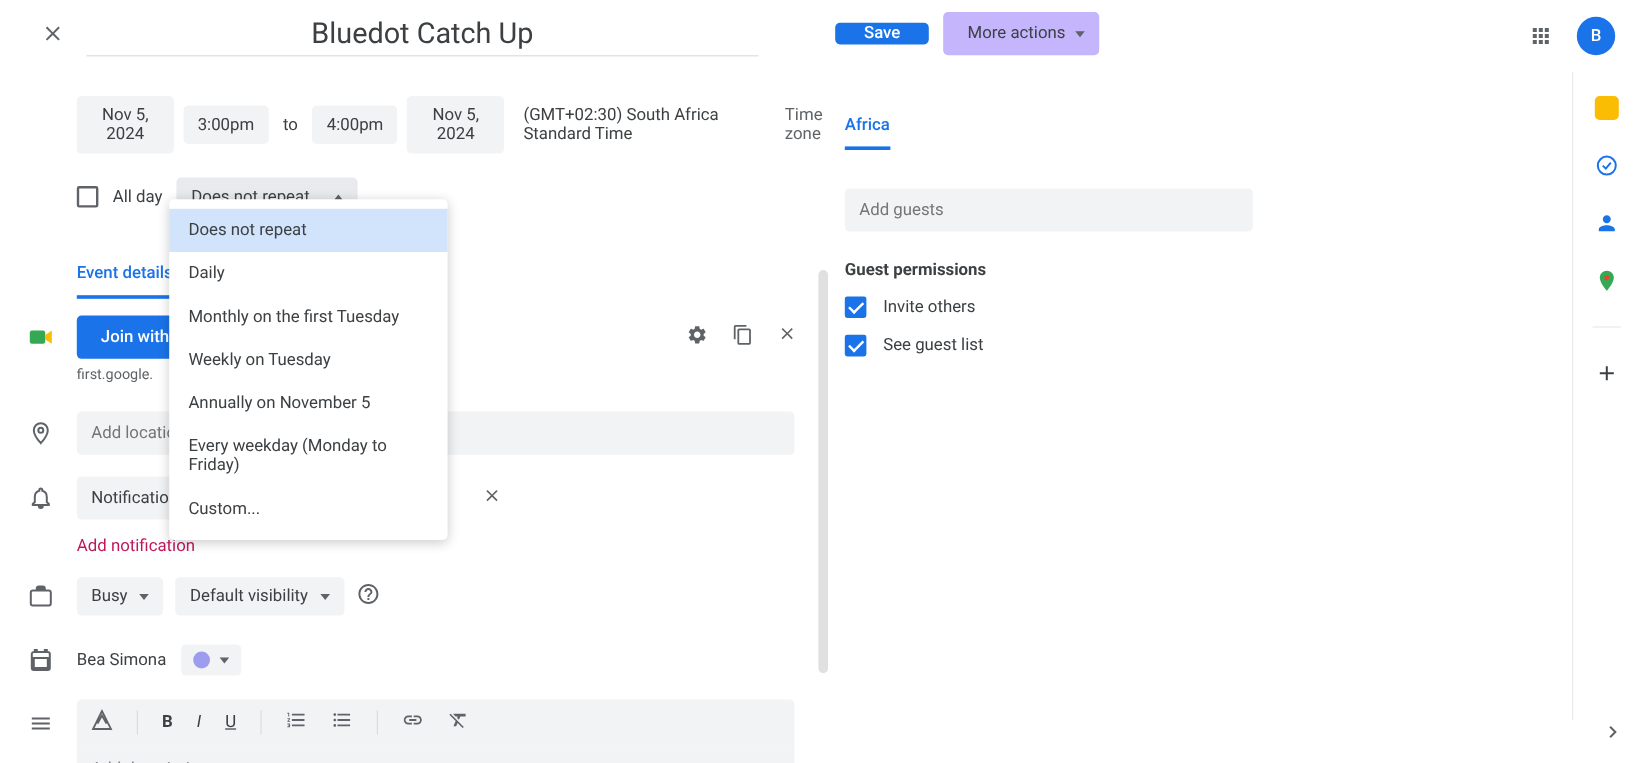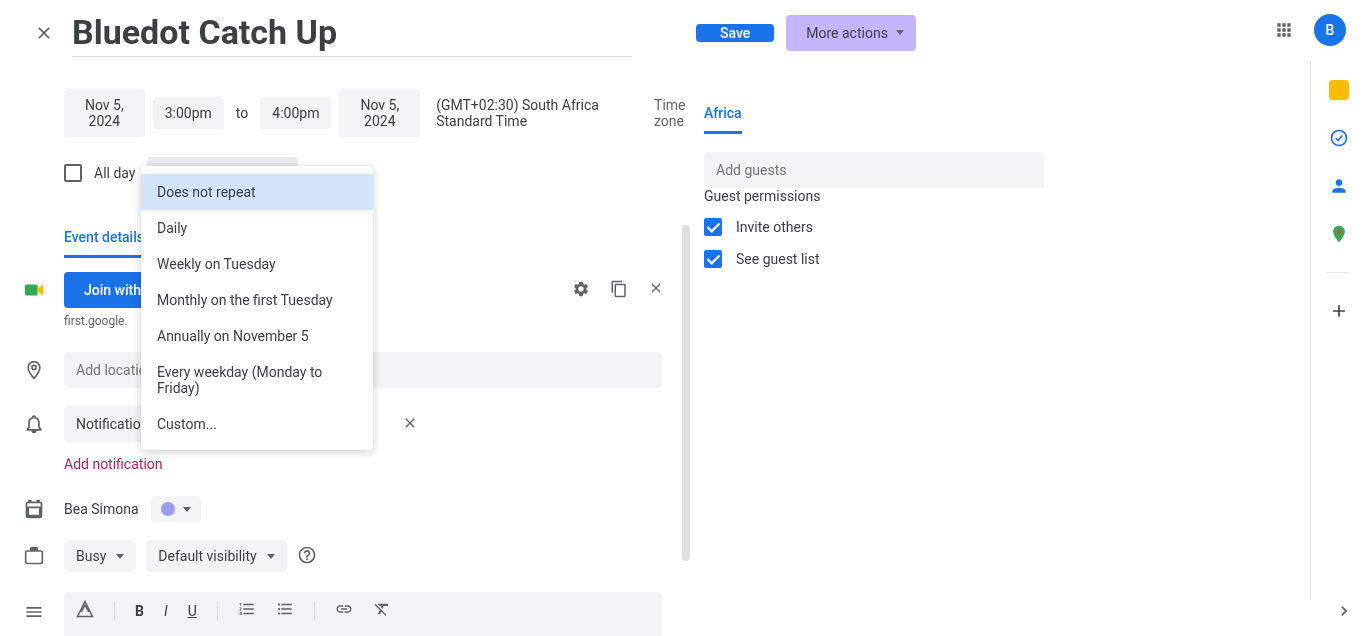--- a/index.html
+++ b/index.html
@@ -1,20 +1,20 @@
 <!DOCTYPE html>
 <html><head>
 <meta charset="utf-8">
 <style>
 * { box-sizing: border-box; margin: 0; padding: 0; font-family: 'Google Sans', Roboto, Arial, sans-serif; }
 body { background: #fff; color: #3c4043; font-size: 14px; width: 1366px; height: 636px; overflow: hidden; position: relative; }
 
 .topbar { display: flex; align-items: center; padding: 8px 16px 8px 24px; }
 .close-x { width: 40px; height: 40px; display: flex; align-items: center; justify-content: center; cursor: pointer; color: #5f6368; }
-.title-input { font-size: 34px; font-weight: 700; color: #3c4043; border: none; outline: none; padding: 4px 0; flex: 0 0 560px; border-bottom: 1px solid #dadce0; margin-left: 8px; }
+.title-input { font-size: 24px; font-weight: 400; color: #3c4043; border: none; outline: none; padding: 4px 0; flex: 0 0 560px; border-bottom: 1px solid #dadce0; margin-left: 8px; text-align: center; }
 .save-btn { background: #1a73e8; color: #fff; border: none; border-radius: 4px; padding: 0 24px; height: 18px; font-size: 14px; font-weight: 500; cursor: pointer; margin-left: 64px; }
 .more-actions { background: #c4b5fd; border: none; border-radius: 4px; padding: 0 12px 0 20px; height: 36px; font-size: 14px; color: #3c4043; cursor: pointer; margin-left: 12px; display: flex; align-items: center; gap: 8px; }
 .apps-icon { position: absolute; right: 72px; top: 20px; cursor: pointer; color: #5f6368; }
 .avatar { position: absolute; right: 20px; top: 14px; width: 32px; height: 32px; border-radius: 50%; background: #1a73e8; color: #fff; display: flex; align-items: center; justify-content: center; font-weight: 500; cursor: pointer; }
 
 .main-area { display: flex; padding-left: 64px; }
 .left-col { width: 640px; position: relative; }
 .right-col { width: 340px; margin-left: 0px; }
 
 .date-row { display: flex; align-items: center; gap: 8px; margin-top: 24px; }
@@ -60,22 +60,22 @@
 .toolbar { background: #f1f3f4; border-radius: 4px 4px 0 0; padding: 8px 12px; display: flex; gap: 20px; align-items: center; color: #5f6368; width: 598px; }
 .toolbar .tbtn { cursor: pointer; }
 .desc-area { background: #f1f3f4; border-radius: 0 0 4px 4px; padding: 12px; color: #80868b; width: 598px; min-height: 40px; }
 
 .dropdown { position: absolute; top: 166px; left: 141px; width: 232px; background: #fff; border-radius: 4px; box-shadow: 0 2px 10px rgba(0,0,0,0.2); z-index: 100; padding: 8px 0; }
 .dropdown-item { padding: 10px 16px; cursor: pointer; color: #3c4043; font-size: 14px; }
 .dropdown-item.selected { background: #d2e3fc; }
 
 .guests-tab { margin-top: 40px; }
 .guests-tab .tab { display: inline-block; }
-.add-guests { margin-top: 18px; }
-.perm-title { color: #3c4043; font-size: 14px; }
+.add-guests { margin-top: 32px; }
+.perm-title { margin-top: 24px; color: #3c4043; font-size: 14px; font-weight: bold; }
 .perm-row { display: flex; align-items: center; gap: 14px; margin-top: 14px; }
 
 .right-panel { position: absolute; right: 0; top: 60px; width: 56px; border-left: 1px solid #e8eaed; height: 540px; display: flex; flex-direction: column; align-items: center; gap: 28px; padding-top: 20px; }
 .side-icon { width: 20px; height: 20px; border-radius: 4px; cursor: pointer; }
 .side-divider { width: 24px; height: 1px; background: #e8eaed; }
 .chevron-expand { position: absolute; right: 12px; bottom: 12px; color: #5f6368; cursor: pointer; }
 
 .scroll-track { position: absolute; left: 682px; top: 225px; width: 8px; height: 336px; background: #e0e0e0; border-radius: 4px; }
 .caret-down { display: inline-block; width: 0; height: 0; border-left: 4px solid transparent; border-right: 4px solid transparent; border-top: 5px solid #5f6368; }
 .caret-up { display: inline-block; width: 0; height: 0; border-left: 4px solid transparent; border-right: 4px solid transparent; border-bottom: 5px solid #5f6368; }
@@ -173,33 +173,20 @@
       </div>
       <button class="notif-chip">Notification</button>
       <span class="remove-x" style="margin-left:230px;">
         <svg width="16" height="16" viewBox="0 0 24 24">
             <path fill="#5f6368" d="M19 6.41L17.59 5 12 10.59 6.41 5 5 6.41 10.59 12 5 17.59 6.41 19 12 13.41 17.59 19 19 17.59 13.41 12z"></path>
           </svg>
       </span>
     </div>
     <div class="add-notif">Add notification</div>
 
-    <div class="row owner-row" style="margin-top:24px;">
-      <div class="icon-col">
-        <svg width="20" height="20" viewBox="0 0 24 24">
-            <path fill="none" stroke="#5f6368" stroke-width="2" d="M19 4h-1V2h-2v2H8V2H6v2H5c-1.11 0-1.99.9-1.99 2L3 20c0 1.1.89 2 2 2h14c1.1 0 2-.9 2-2V6c0-1.1-.9-2-2-2zm0 16H5V10h14v10z"></path>
-          </svg>
-      </div>
-      <span>Bea Simona</span>
-      <div class="color-dot-chip">
-        <span class="color-dot"></span>
-        <span class="caret-down"></span>
-      </div>
-    </div>
-
     <div class="row busy-row">
       <div class="icon-col">
         <svg width="20" height="20" viewBox="0 0 24 24">
             <path fill="none" stroke="#5f6368" stroke-width="2" d="M20 6h-4V4c0-1.11-.89-2-2-2h-4c-1.11 0-2 .89-2 2v2H4c-1.11 0-1.99.89-1.99 2L2 19c0 1.11.89 2 2 2h16c1.11 0 2-.89 2-2V8c0-1.11-.89-2-2-2zm-6 0h-4V4h4v2z"></path>
           </svg>
       </div>
       <button class="sel-chip">
         <span>Busy</span>
         <span class="caret-down"></span>
       </button>
@@ -207,20 +194,33 @@
         <span>Default visibility</span>
         <span class="caret-down"></span>
       </button>
       <span class="help-icon">
         <svg width="20" height="20" viewBox="0 0 24 24">
             <path fill="#5f6368" d="M11 18h2v-2h-2v2zm1-16C6.48 2 2 6.48 2 12s4.48 10 10 10 10-4.48 10-10S17.52 2 12 2zm0 18c-4.41 0-8-3.59-8-8s3.59-8 8-8 8 3.59 8 8-3.59 8-8 8zm0-14c-2.21 0-4 1.79-4 4h2c0-1.1.9-2 2-2s2 .9 2 2c0 2-3 1.75-3 5h2c0-2.25 3-2.5 3-5 0-2.21-1.79-4-4-4z"></path>
           </svg>
       </span>
     </div>
 
+    <div class="row owner-row" style="margin-top:24px;">
+      <div class="icon-col">
+        <svg width="20" height="20" viewBox="0 0 24 24">
+            <path fill="none" stroke="#5f6368" stroke-width="2" d="M19 4h-1V2h-2v2H8V2H6v2H5c-1.11 0-1.99.9-1.99 2L3 20c0 1.1.89 2 2 2h14c1.1 0 2-.9 2-2V6c0-1.1-.9-2-2-2zm0 16H5V10h14v10z"></path>
+          </svg>
+      </div>
+      <span>Bea Simona</span>
+      <div class="color-dot-chip">
+        <span class="color-dot"></span>
+        <span class="caret-down"></span>
+      </div>
+    </div>
+
     <div class="row" style="margin-top:20px; display:block;">
       <div class="icon-col" style="top:8px;">
         <svg width="20" height="20" viewBox="0 0 24 24">
             <path fill="#5f6368" d="M3 18h18v-2H3v2zm0-5h18v-2H3v2zm0-7v2h18V6H3z"></path>
           </svg>
       </div>
       <div class="toolbar">
         <span class="tbtn"><svg width="18" height="18" viewBox="0 0 24 24">
               <path fill="none" stroke="#5f6368" stroke-width="2" d="M12 2L2 22h20L12 2z M7 16l5-9 5 9"></path>
             </svg></span>
@@ -262,22 +262,22 @@
       <span>See guest list</span>
     </div>
   </div>
 </div>
 
 <div class="scroll-track"></div>
 
 <div class="dropdown">
   <div class="dropdown-item selected">Does not repeat</div>
   <div class="dropdown-item">Daily</div>
+  <div class="dropdown-item">Monthly on the first Tuesday</div>
   <div class="dropdown-item">Weekly on Tuesday</div>
-  <div class="dropdown-item">Monthly on the first Tuesday</div>
   <div class="dropdown-item">Annually on November 5</div>
   <div class="dropdown-item">Every weekday (Monday to Friday)</div>
   <div class="dropdown-item">Custom...</div>
 </div>
 
 <div class="right-panel">
   <div class="side-icon" style="background:#fbbc04;border-radius:4px;"></div>
   <div class="side-icon"><svg width="20" height="20" viewBox="0 0 24 24">
         <circle cx="12" cy="12" r="9" fill="none" stroke="#1a73e8" stroke-width="2"></circle>
         <path d="M8 12l3 3 5-6" fill="none" stroke="#1a73e8" stroke-width="2"></path>

